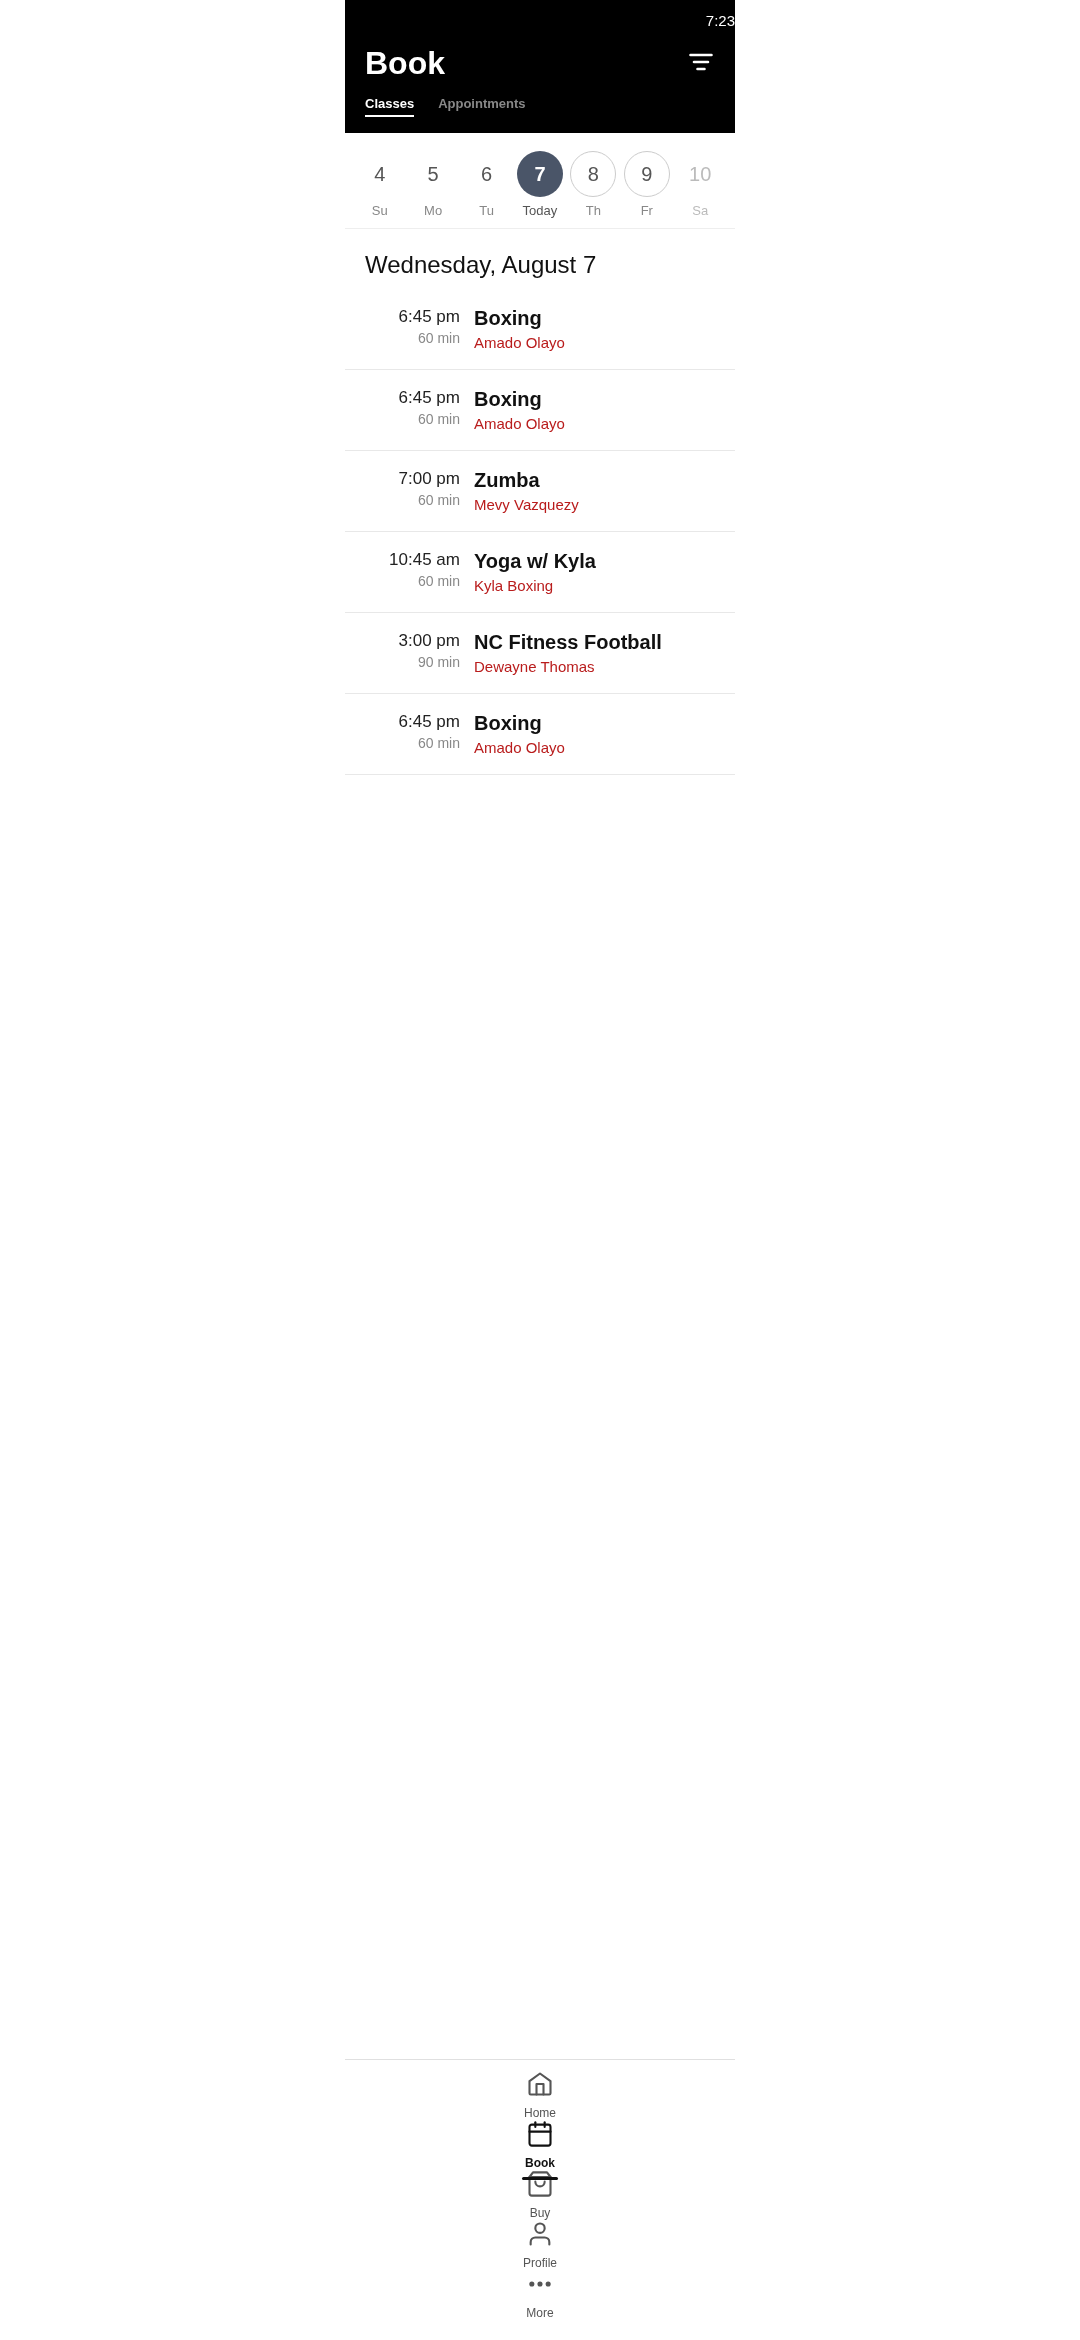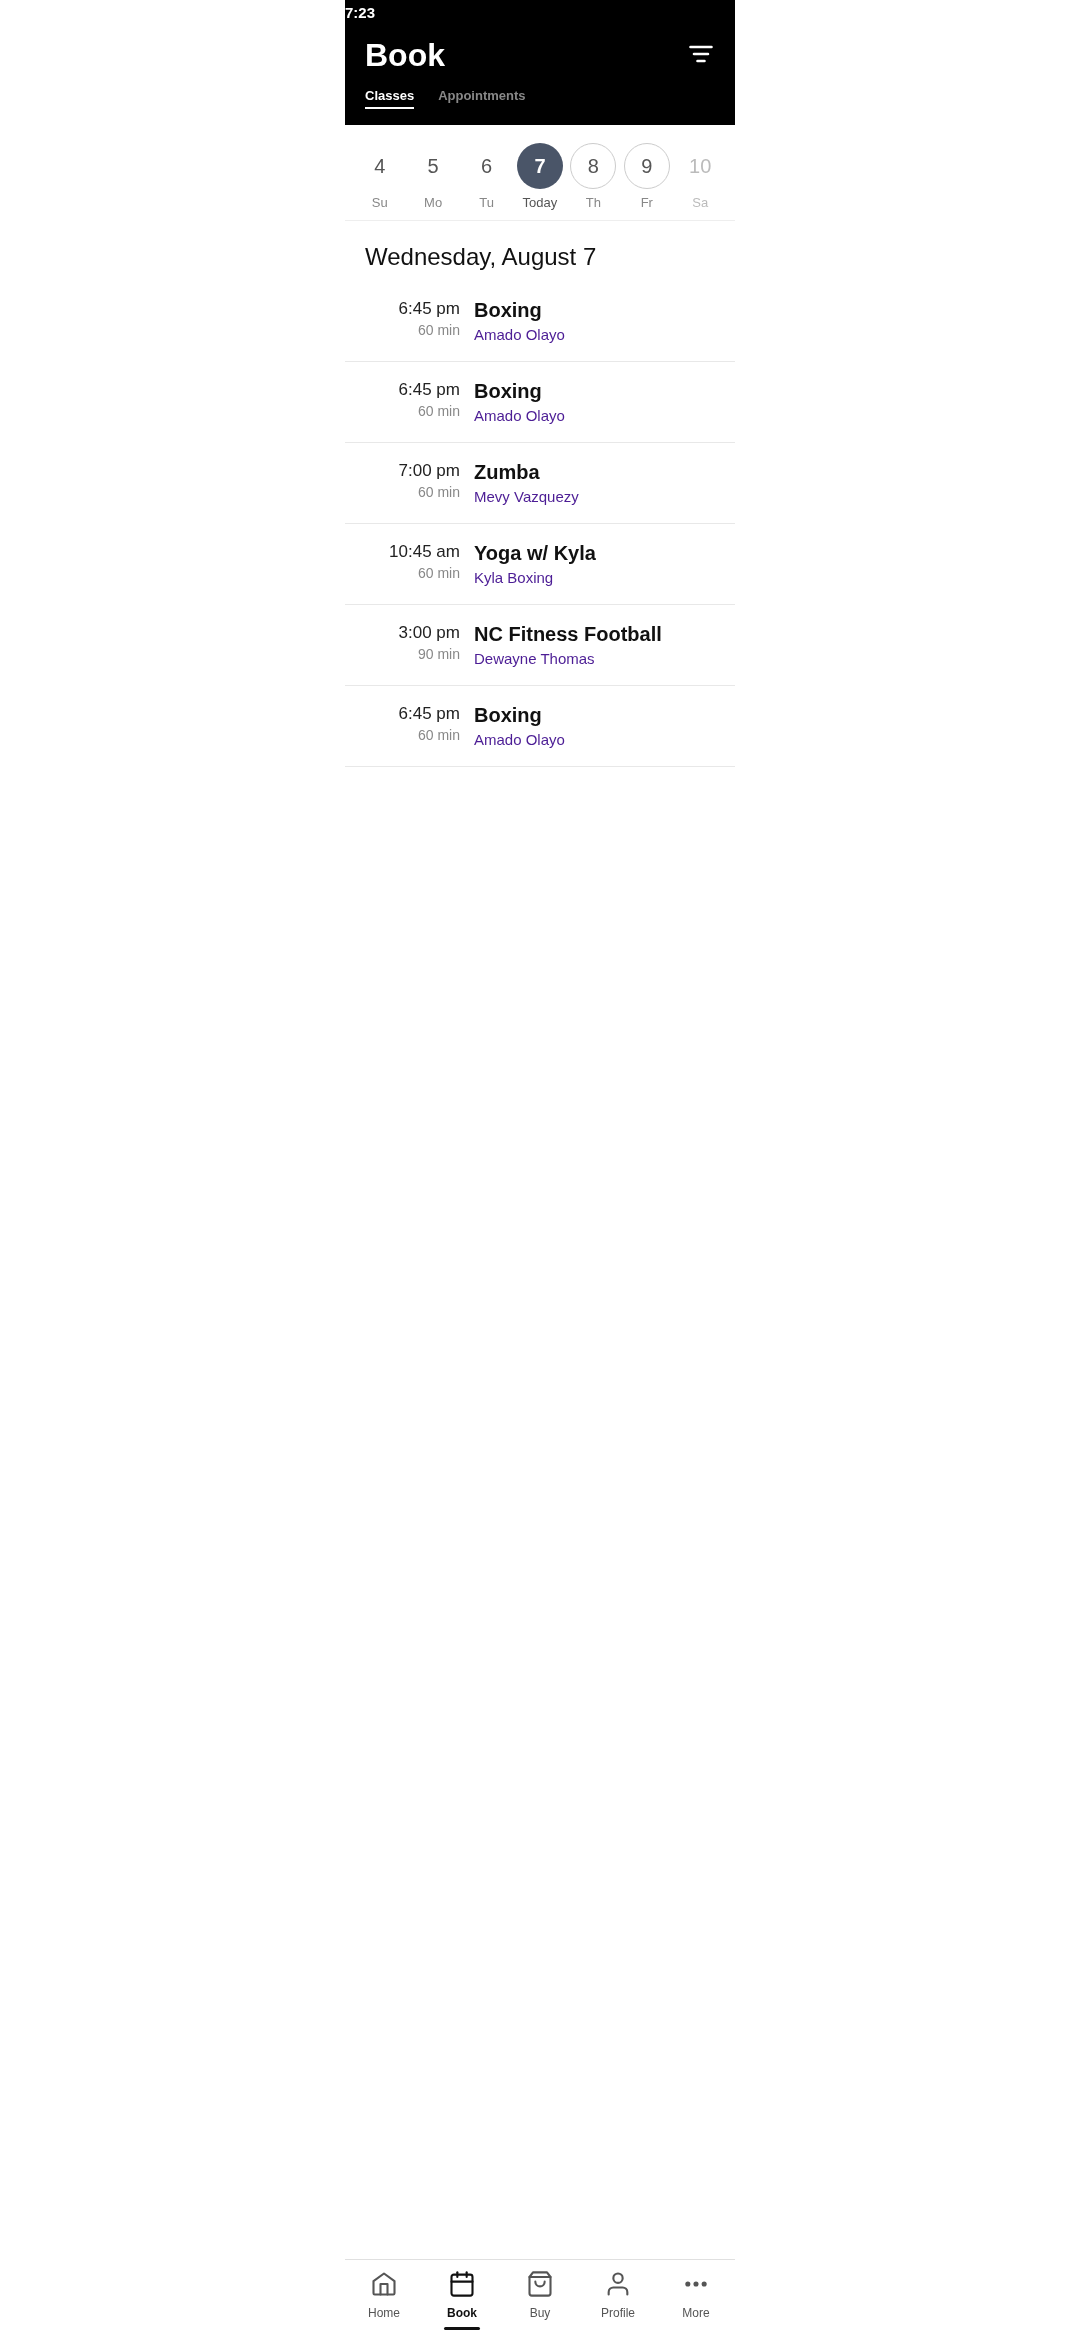--- a/index.html
+++ b/index.html
@@ -11,24 +11,24 @@
       width: 390px;
       max-width: 390px;
       margin: 0 auto;
       overflow-x: hidden;
     }
 
     
     .status-bar {
       background: #000;
       color: #fff;
-      text-align: left;
-      padding: 4px 0 6px;
+      text-align: right;
+      padding: 12px 0 6px;
       font-size: 15px;
-      font-weight: 700;
+      font-weight: 400;
     }
 
     
     .header {
       background: #000;
       color: #fff;
       display: flex;
       align-items: center;
       justify-content: space-between;
       padding: 10px 20px 14px;
@@ -159,35 +159,36 @@
 
     .class-name {
       font-size: 20px;
       font-weight: 600;
       color: #111;
       margin-bottom: 4px;
     }
 
     .class-instructor {
       font-size: 15px;
-      color: #4c1d95;
+      color: #b91c1c;
     }
 
     
     .bottom-nav {
       position: fixed;
       bottom: 0;
       left: 50%;
       transform: translateX(-50%);
       width: 390px;
       background: #fff;
       border-top: 1px solid #e0e0e0;
       display: flex;
       justify-content: space-around;
       padding: 10px 0 20px;
+      flex-direction: column;
     }
 
     .nav-item {
       display: flex;
       flex-direction: column;
       align-items: center;
       gap: 4px;
       cursor: pointer;
       flex: 1;
     }

